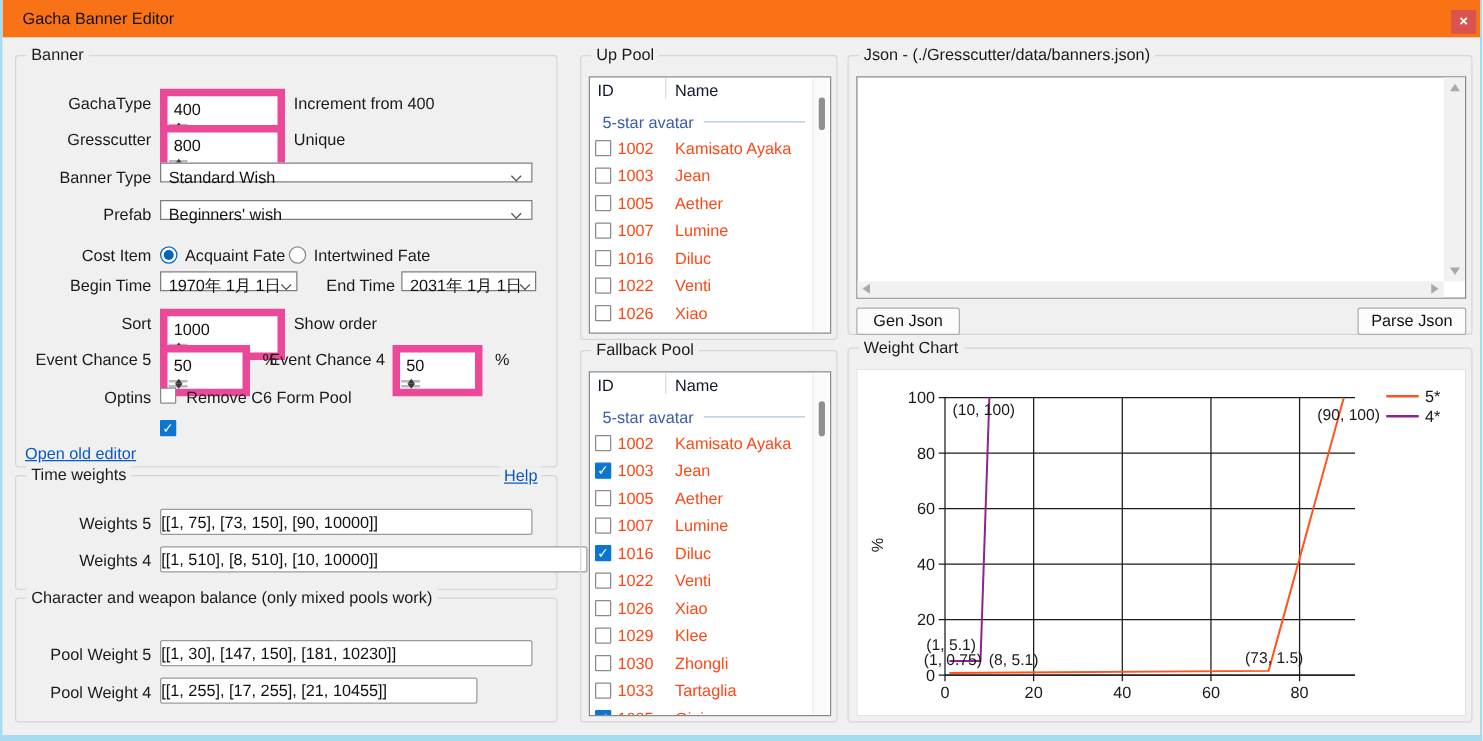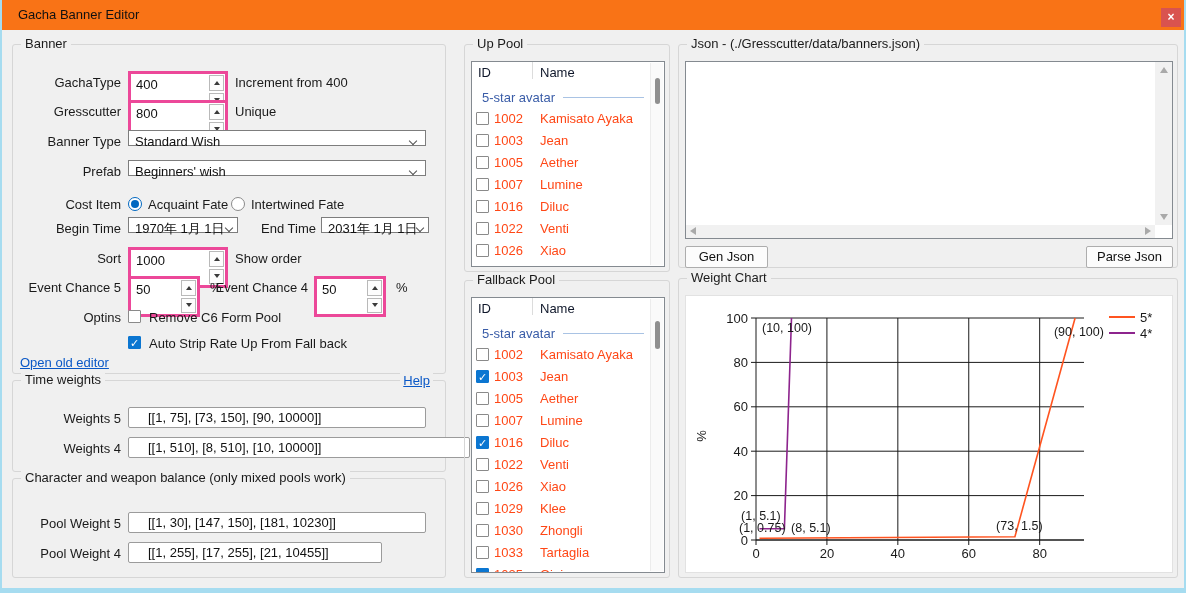--- a/index.html
+++ b/index.html
@@ -12,21 +12,21 @@
                text-align:center; line-height:18px; font-size:12px; font-weight:bold; cursor:pointer; }
   .content { position:absolute; left:0; top:30px; right:0; bottom:0; background:#f0f0f0; }
 
   .group { position:absolute; border:1px solid #d6d6d6; border-radius:3px; }
   .gtitle { position:absolute; top:-9px; left:8px; background:#f0f0f0; padding:0 4px; font-size:13px; color:#1a1a1a; white-space:nowrap; }
 
   .lbl { position:absolute; font-size:13px; color:#1a1a1a; text-align:right; line-height:23px; height:23px; white-space:nowrap; }
   .hint { position:absolute; font-size:13px; color:#1a1a1a; line-height:23px; height:23px; white-space:nowrap; }
   .link { position:absolute; font-size:13px; color:#0a58c7; text-decoration:underline; cursor:pointer; white-space:nowrap; }
 
-  .spin { position:absolute; height:41px; background:#fff; border:3px solid #ec4899; display:flex; }
+  .spin { position:absolute; height:41px; background:#fff; border:6px solid #ec4899; display:flex;flex-direction:column; }
   .spin-val { flex:1; font-size:13px; line-height:21px; padding-left:5px; color:#111; }
   .spin-btns { width:17px; display:flex; flex-direction:column; }
   .spin-btns i { flex:1; margin:1px 1px; border:1px solid #b9b9b9; background:#fdfdfd; position:relative; }
   .spin-btns i::after { content:""; position:absolute; left:50%; top:50%; transform:translate(-50%,-50%); }
   .spin-btns i.up::after { border-left:3px solid transparent; border-right:3px solid transparent; border-bottom:4px solid #3a3a3a; }
   .spin-btns i.dn::after { border-left:3px solid transparent; border-right:3px solid transparent; border-top:4px solid #3a3a3a; }
 
   .combo { position:absolute; height:16px; background:#fff; border:1px solid #7d7d7d; cursor:pointer; }
   .combo .ctext { position:absolute; left:6px; top:0; font-size:13px; line-height:21px; color:#111; white-space:nowrap; }
   .chev { position:absolute; right:9px; top:7px; width:6px; height:6px;
@@ -35,21 +35,21 @@
 
   .radio { position:absolute; width:14px; height:14px; border-radius:50%; border:1px solid #8a8a8a; background:#fff; cursor:pointer; }
   .radio.sel { border-color:#0067c0; }
   .radio.sel::after { content:""; position:absolute; left:2px; top:2px; right:2px; bottom:2px; border-radius:50%; background:#0067c0; }
 
   .cb { position:absolute; width:13px; height:13px; border:1px solid #8a8a8a; border-radius:1px; background:#fff; cursor:pointer; }
   .cb.checked { background:#0b76d1; border-color:#0b76d1; }
   .cb.checked::after { content:"✓"; position:absolute; left:0; top:0; right:0; bottom:0; color:#fff; font-size:11px; line-height:12px; text-align:center; }
 
   .text-input { position:absolute; height:21px; background:#fff; border:1px solid #9b9b9b; border-radius:2px;
-                font-size:13px; line-height:19px; padding-left:19px; color:#111; white-space:nowrap; overflow:hidden; }
+                font-size:13px; line-height:19px; padding-left:0; color:#111; white-space:nowrap; overflow:hidden; }
 
   .plist { position:absolute; background:#fff; border:1px solid #848a90; overflow:hidden; }
   .phead { position:absolute; left:0; top:0; right:0; height:22px; }
   .phead span { position:absolute; top:0; font-size:13px; line-height:22px; color:#0f172a; }
   .hdiv { position:absolute; left:60px; top:3px; width:1px; height:17px; background:#dcdcdc; }
   .psec { position:absolute; left:0; right:15px; height:22px; display:flex; align-items:center; padding-left:10px; }
   .psec-label { font-size:13px; color:#3a5da8; white-space:nowrap; }
   .psec-line { flex:1; height:1px; background:#a9c3e4; margin:0 5px 0 8px; }
   .prow { position:absolute; left:0; right:15px; height:22px; }
   .prow .pid { position:absolute; left:22px; font-size:13px; line-height:22px; color:#ff4716; }
@@ -164,21 +164,20 @@
             <i class="up"></i>
             <i class="dn"></i>
           </span>
       </div>
       <span class="hint" style="left:383px;top:231px">%</span>
 
       <span class="lbl" style="left:0;width:108px;top:261px">Optins</span>
       <span class="cb" style="left:115px;top:265px"></span>
       <span class="hint" style="left:136px;top:261px">Remove C6 Form Pool</span>
       <span class="cb checked" style="left:115px;top:291px"></span>
-      <span class="hint" style="left:136px;top:287px">Auto Strip Rate Up From Fall back</span>
 
       <span class="link" style="left:7px;top:310px">Open old editor</span>
     </div>
 
     <div class="group" style="left:10px;top:350px;width:434px;height:92px">
       <span class="gtitle">Time weights</span>
       <span class="link" style="right:12px;top:-8px;background:#f0f0f0;padding:0 3px">Help</span>
       <span class="lbl" style="left:0;width:108px;top:26px">Weights 5</span>
       <div class="text-input" style="left:115px;top:26px;width:298px">[[1, 75], [73, 150], [90, 10000]]</div>
       <span class="lbl" style="left:0;width:108px;top:56px">Weights 4</span>

